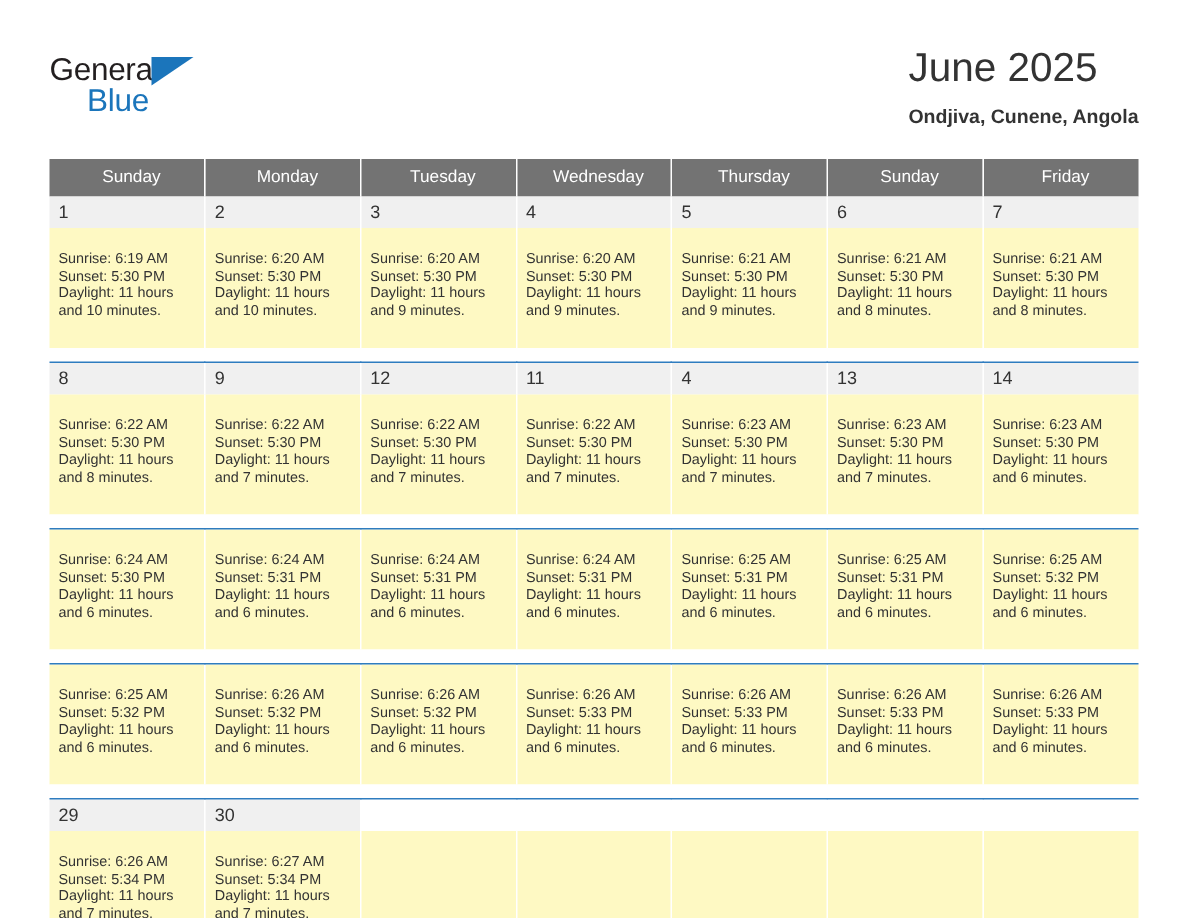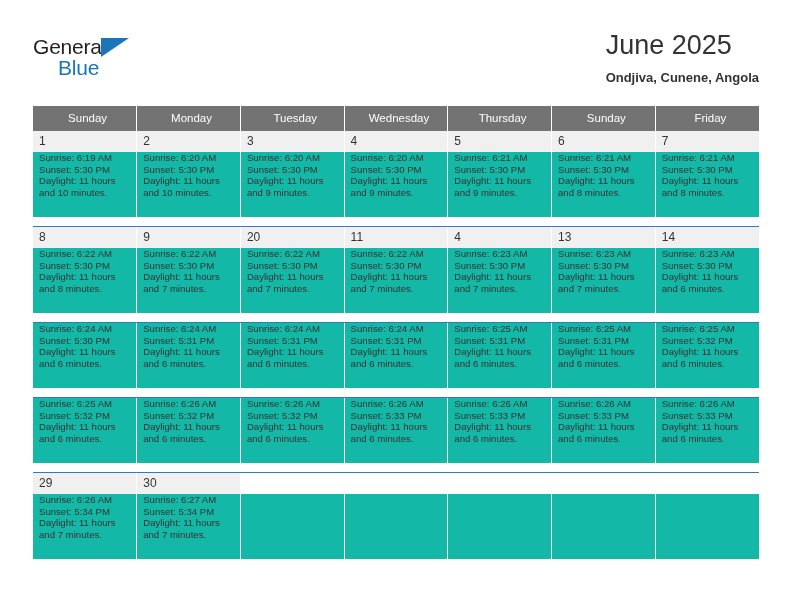--- a/index.html
+++ b/index.html
@@ -119,24 +119,24 @@
     padding: 3px 0 3px 6px;
     height: 15px;
     vertical-align: top;
     border-right: 1px solid #ffffff;
   }
   .daynum-row td:last-child {
     border-right: none;
   }
 
   .info-row td {
-    background: #14b8a6;
+    background: #fef9c3;
     font-size: 9.6px;
     color: #333333;
-    padding: 0 5px 9px 6px;
+    padding: 15px 5px 9px 6px;
     vertical-align: top;
     line-height: 11.6px;
     height: 56px;
     border-right: 1px solid #ffffff;
   }
   .info-row td:last-child {
     border-right: none;
   }
 
   .week-sep td {
@@ -252,21 +252,21 @@
             <span class="info-line">Daylight: 11 hours</span>
             <span class="info-line">and 8 minutes.</span>
           </td>
         </tr>
         <tr class="week-sep">
           <td colspan="7"></td>
         </tr>
         <tr class="daynum-row">
           <td>8</td>
           <td>9</td>
-          <td>20</td>
+          <td>12</td>
           <td>11</td>
           <td>4</td>
           <td>13</td>
           <td>14</td>
         </tr>
         <tr class="info-row">
           <td>
             <span class="info-line">Sunrise: 6:22 AM</span>
             <span class="info-line">Sunset: 5:30 PM</span>
             <span class="info-line">Daylight: 11 hours</span>

